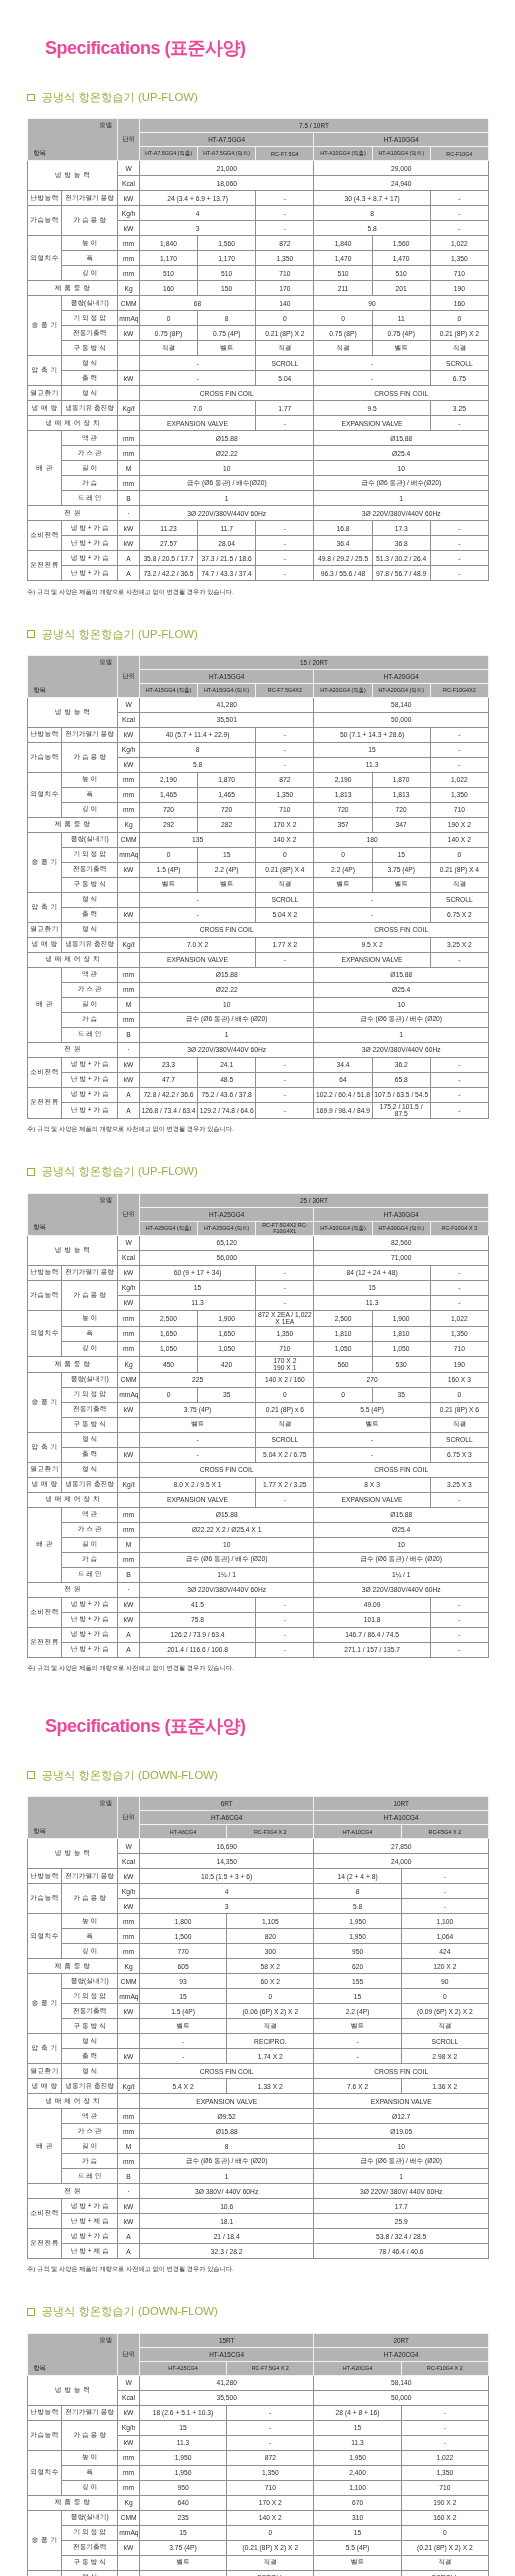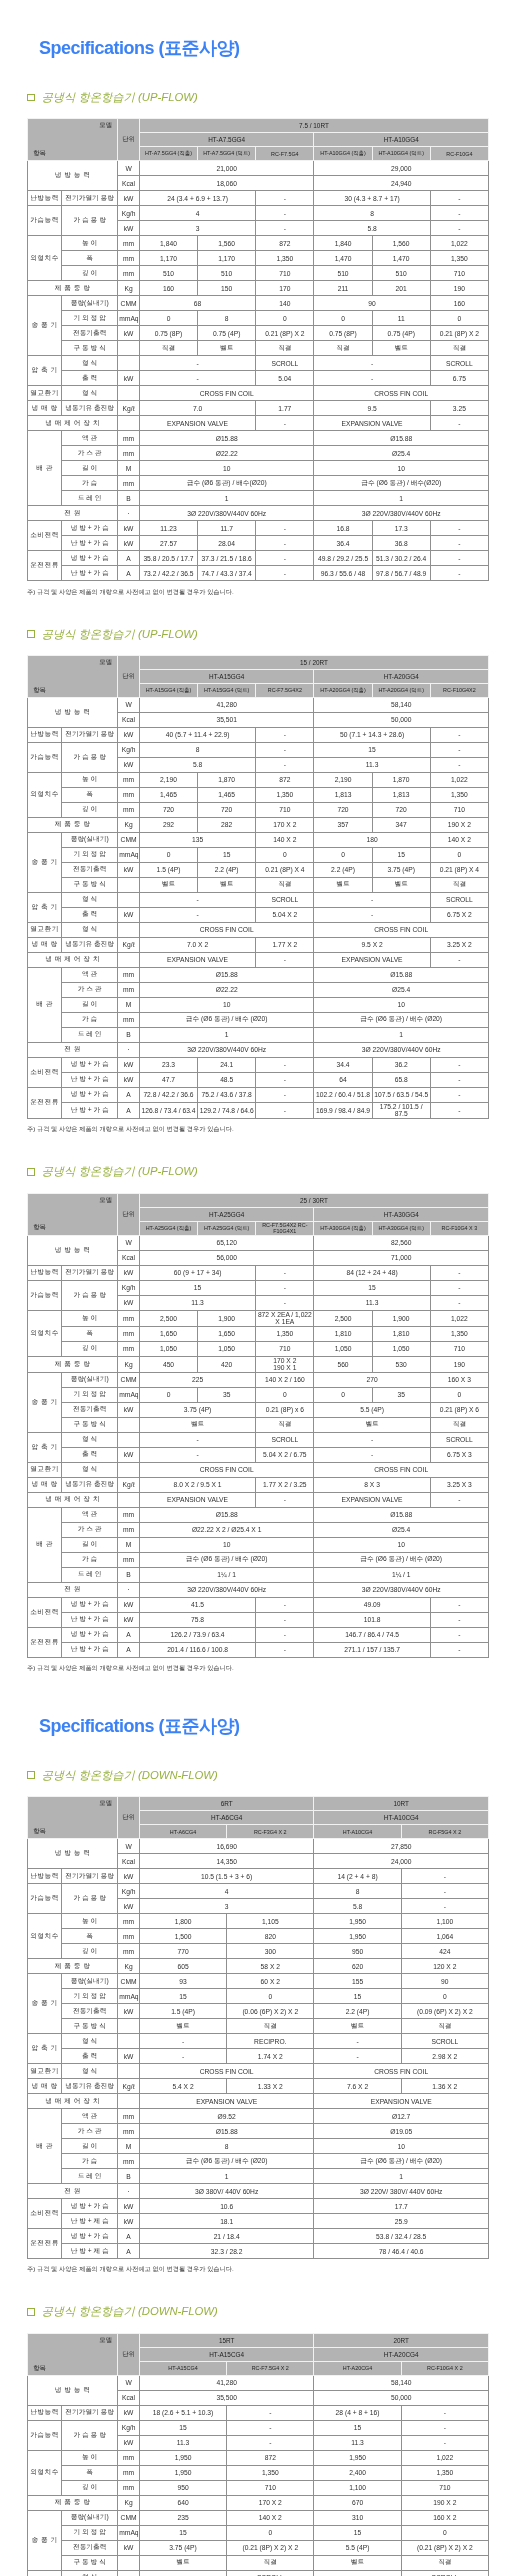--- a/index.html
+++ b/index.html
@@ -1,21 +1,21 @@
 <!DOCTYPE html>
 <html style="font-size:8.2px"><head>
 <meta charset="utf-8">
 <style>
   html,body{margin:0;padding:0;background:#ffffff;}
   .page{width:515px;box-sizing:border-box;padding:36px 26px 31px 27px;
         font-family:"Liberation Sans","DejaVu Sans",sans-serif;color:#222;}
-  .sec-h1{font-size:18px;font-weight:700;color:#3b82f6;letter-spacing:-0.5px;margin:41px 0 0 12px;}
+  .sec-h1{font-size:18px;font-weight:700;color:#ec4899;letter-spacing:-0.5px;margin:41px 0 0 18px;}
   .sec-h1.first{margin-top:0;}
   .tblock{margin-top:30px;}
-  .ttitle{display:flex;align-items:center;color:#97b13f;font-size:11.3px;font-weight:400;margin:0 0 13.4px 0;font-style:italic;}
+  .ttitle{display:flex;align-items:center;color:#97b13f;font-size:11.3px;font-weight:400;margin:0 0 13.4px 0;}
   .bullet{width:5.7px;height:5.7px;border:1px solid #97b13f;margin-right:6.7px;display:inline-block;flex:0 0 auto;}
   table.spec{width:100%;table-layout:fixed;border-collapse:collapse;border:1px solid #3f3f3f;}
   table.spec th{background:#b3b3b3;border:0.5px solid #f2f2f2;font-weight:400;font-size:6.4px;
                 color:#1e1e1e;height:12px;padding:0.5px 1px;text-align:center;white-space:pre-line;overflow:hidden;}
   table.spec thead tr:nth-child(3) th{font-size:5.4px;}
   table.spec td{background:#fff;border:0.5px solid #8f8f8f;font-size:6.7px;color:#2e2e2e;text-align:center;
                 height:13px;padding:0.5px 1px;white-space:pre-line;overflow:hidden;}
   table.spec tbody tr:first-child td{border-top:1px solid #3f3f3f;}
   table.spec tr.gs td{border-top:1px solid #4a4a4a;}
   table.spec td.sep, table.spec th.sep{border-left:1px solid #3f3f3f;}

